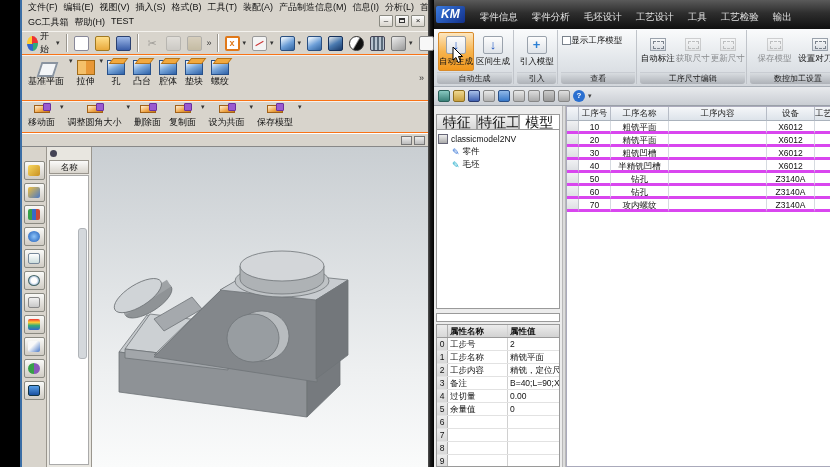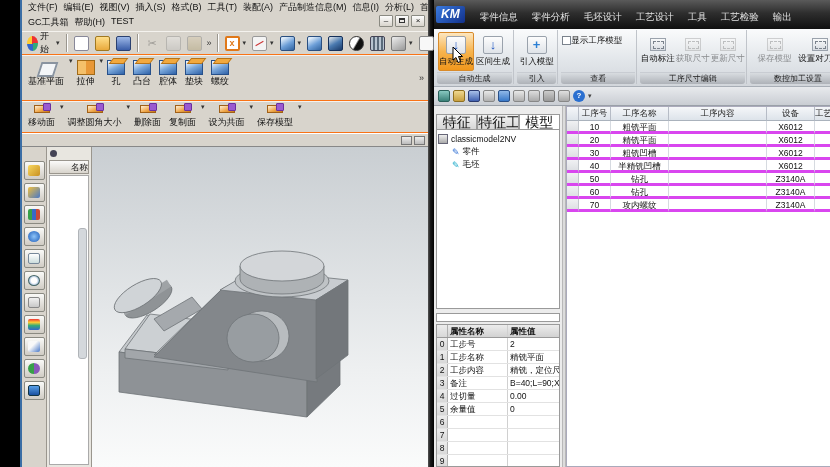--- a/index.html
+++ b/index.html
@@ -59,21 +59,21 @@
   .eitem .lbl { font-size: 9px; white-space: nowrap; }
   .cue-bar { height: 14px; background:#d8d4cc; border-top:1px solid #fff; border-bottom:1px solid #888; display:flex; align-items:center; justify-content:flex-end; gap:2px; padding:0 3px; }
   .cue-ic { width: 11px; height: 9px; background: linear-gradient(#eee,#bbb); border:1px solid #777; }
   .workspace { flex: 1; display: flex; min-height: 0; }
   .resource-bar { width: 26px; background:#d8d4cc; border-right:1px solid #9a968e; display:flex; flex-direction:column; align-items:center; padding-top:14px; gap:3px; }
   .rbtn { width: 21px; height: 19px; background: linear-gradient(#fafaf8,#d0ccc4); border:1px solid #8a8a82; border-radius:2px; display:flex; align-items:center; justify-content:center; }
   .rb { width: 12px; height: 11px; border-radius: 2px; }
   .nav-panel { width: 46px; background: #e8e6e0; border-right: 1px solid #9a968e; display:flex; flex-direction:column; }
   .nav-top { height: 13px; display:flex; align-items:center; padding: 0 3px; }
   .pin { width:7px; height:7px; border-radius:50%; background:#445; }
-  .nav-head { height: 14px; margin: 0 2px; background: linear-gradient(#fbfbfa,#d8d4cc); border:1px solid #9a968e; font-size:8.5px; text-align:right; line-height:12px; }
+  .nav-head { height: 14px; margin: 0 2px; background: linear-gradient(#fbfbfa,#d8d4cc); border:1px solid #9a968e; font-size:8.5px; text-align:center; line-height:12px; }
   .nav-list { flex:1; margin: 1px 2px 2px; background:#fff; border:1px solid #aaa; position:relative; }
   .nav-list::before { content:""; position:absolute; right:1px; top:18%; width:7px; height:45%; background:#d4d8dc; border:1px solid #b0b4b8; border-radius:3px; }
   .viewport { flex: 1; background: linear-gradient(#c9ced2, #eef0f1 70%, #fafbfb); position: relative; }
 
   
   .divider { width: 6px; background: linear-gradient(90deg,#555,#1a1a1a 40%,#000); }
 
   
   .right-app { width: 416px; height: 467px; display:flex; flex-direction:column; background:#f0f0f0; border-right:1px solid #666; }
   .r-titlebar { height: 29px; background: linear-gradient(#5a5a5a,#2e2e2e 45%,#101010); display:flex; align-items:flex-end; padding: 0 4px 0 2px; }

